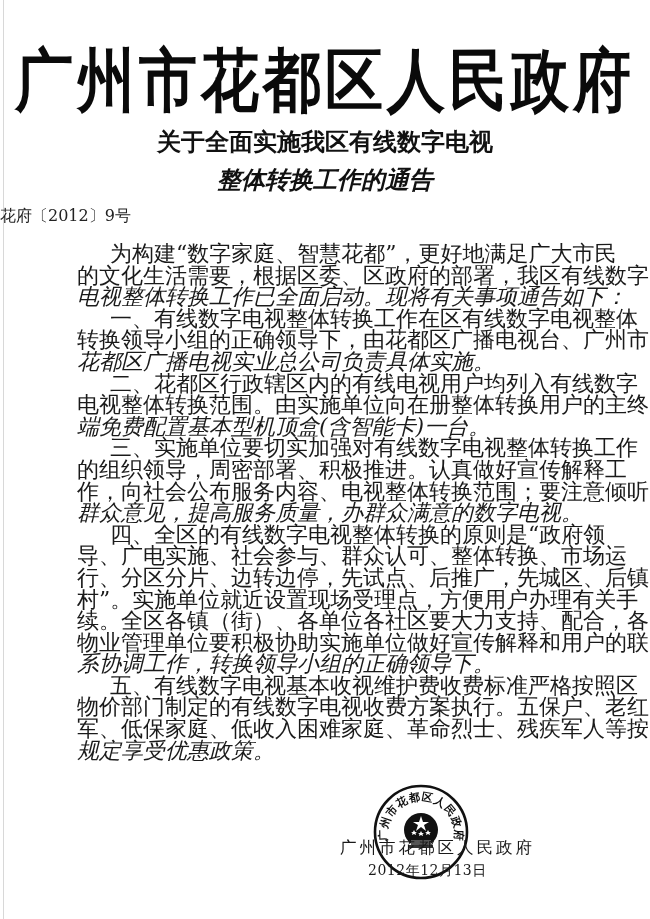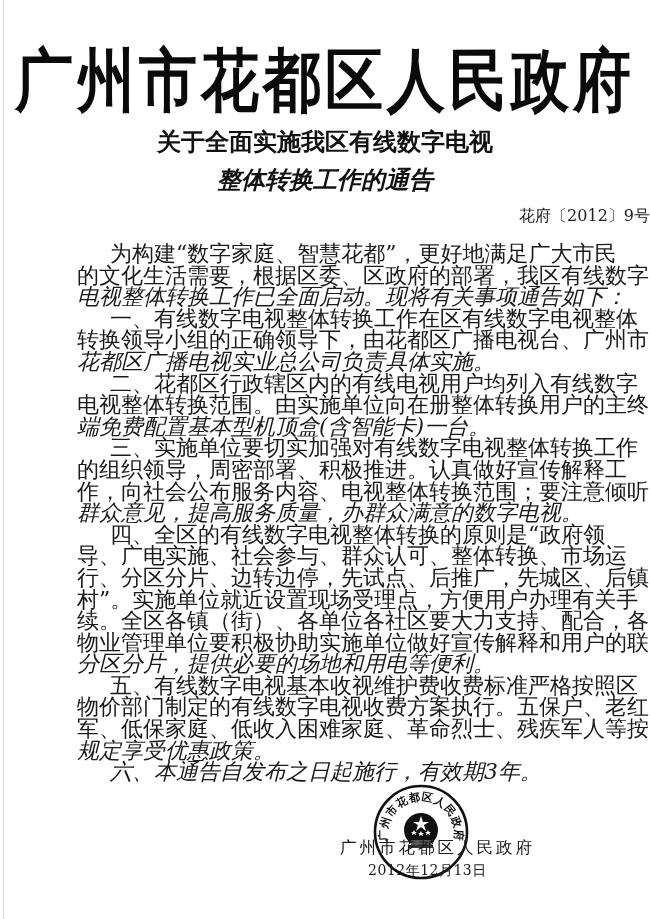--- a/index.html
+++ b/index.html
@@ -49,21 +49,21 @@
       line-height: 30px;
       color: #111;
     }
     .doc-title.l1 { top: 127px; }
     .doc-title.l2 { top: 165px; font-style: italic; }
     .doc-number {
       position: absolute;
       left: 0;
       width: 650px;
       top: 205px;
-      text-align: right;
+      text-align: left;
       font-size: 16px;
       line-height: 22px;
       color: #222;
     }
     .body-text {
       position: absolute;
       left: 77px;
       top: 243px;
       width: 505px;
     }
@@ -131,26 +131,25 @@
     <span class="line indent">三、实施单位要切实加强对有线数字电视整体转换工作</span>
     <span class="line">的组织领导，周密部署、积极推进。认真做好宣传解释工</span>
     <span class="line">作，向社会公布服务内容、电视整体转换范围；要注意倾听</span>
     <span class="line last">群众意见，提高服务质量，办群众满意的数字电视。</span>
     <span class="line indent">四、全区的有线数字电视整体转换的原则是“政府领</span>
     <span class="line">导、广电实施、社会参与、群众认可、整体转换、市场运</span>
     <span class="line">行、分区分片、边转边停，先试点、后推广，先城区、后镇</span>
     <span class="line">村”。实施单位就近设置现场受理点，方便用户办理有关手</span>
     <span class="line">续。全区各镇（街）、各单位各社区要大力支持、配合，各</span>
     <span class="line">物业管理单位要积极协助实施单位做好宣传解释和用户的联</span>
-    <span class="line last">分区分片，提供必要的场地和用电等便利。</span>
+    <span class="line last">系协调工作，转换领导小组的正确领导下。</span>
     <span class="line indent">五、有线数字电视基本收视维护费收费标准严格按照区</span>
     <span class="line">物价部门制定的有线数字电视收费方案执行。五保户、老红</span>
     <span class="line">军、低保家庭、低收入困难家庭、革命烈士、残疾军人等按</span>
     <span class="line last">规定享受优惠政策。</span>
-    <span class="line indent last">六、本通告自发布之日起施行，有效期3年。</span>
   </div>
 
 <svg class="seal" viewBox="0 0 96 96">
   <circle cx="48" cy="48" r="46" fill="none" stroke="#111" stroke-width="2.6"></circle>
   <defs>
     <path id="sealArc" d="M 16 62 A 34 34 0 1 1 80 62"></path>
   </defs>
   <text font-size="11" fill="#111" font-family="DejaVu Sans, sans-serif" font-weight="bold">
     <textPath href="#sealArc" startOffset="4%" letter-spacing="1">广州市花都区人民政府</textPath>
   </text>

